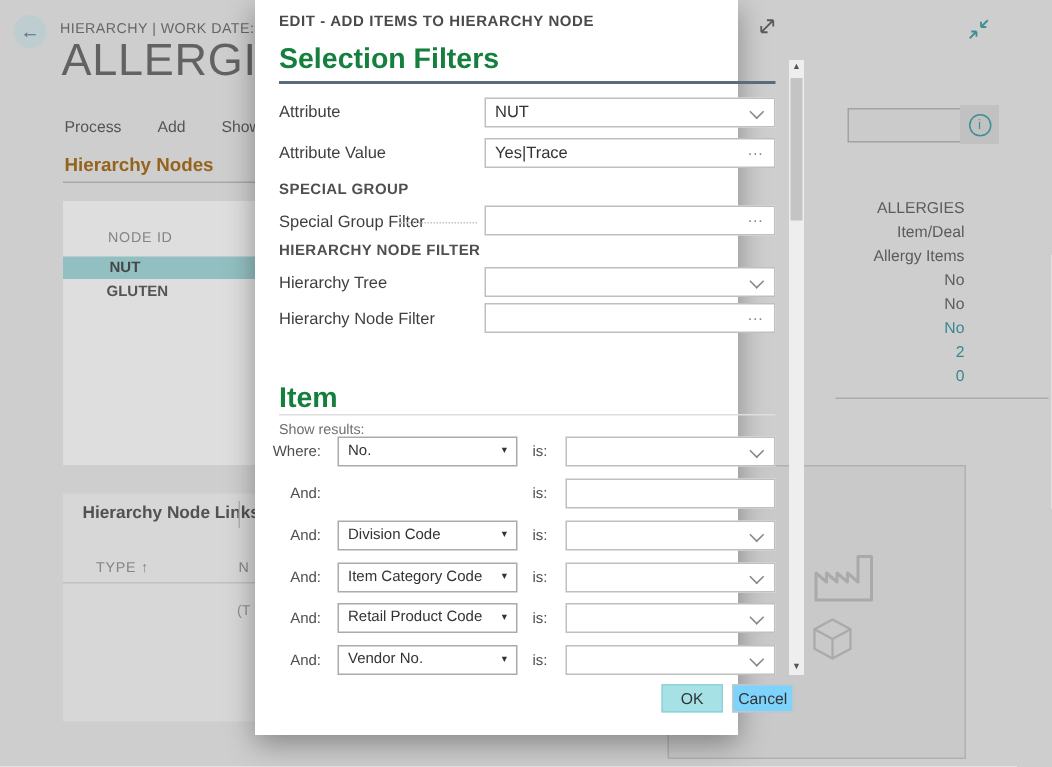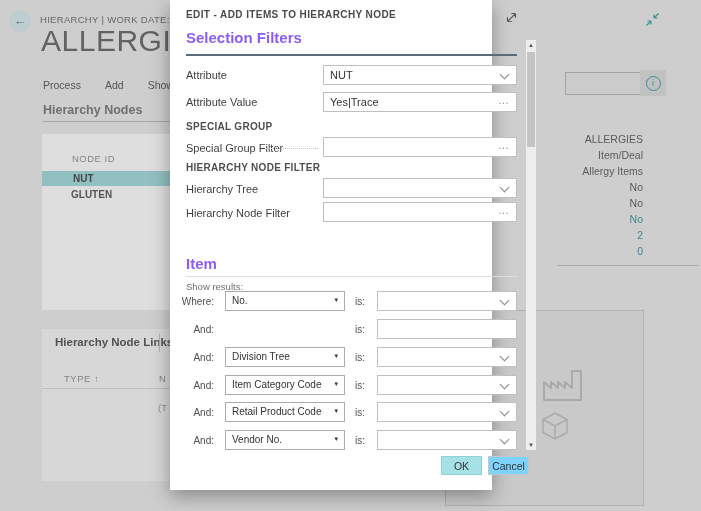--- a/index.html
+++ b/index.html
@@ -8,21 +8,21 @@
   .abs{position:absolute;}
 
   
   .backdrop{position:absolute;inset:0;}
   .back-btn{left:9px;top:10px;width:22px;height:22px;border-radius:50%;background:#d7e9ec;
             color:#4f7680;font-size:13px;line-height:22px;text-align:center;}
   .caption{left:40px;top:14px;font-size:9.5px;color:#666;letter-spacing:.3px;white-space:nowrap;}
   .collapse{left:645px;top:12px;}
   .page-title{left:41px;top:24px;font-size:30px;font-weight:300;color:#616161;letter-spacing:.5px;}
   .menu{left:43px;top:79px;display:flex;gap:24px;font-size:10.5px;color:#4f4f4f;}
-  .sec-head{left:43px;top:103px;font-size:12.5px;font-weight:bold;color:#737373;}
+  .sec-head{left:43px;top:103px;font-size:12.5px;font-weight:bold;color:#a16207;}
   .sec-div{left:42px;top:121px;width:129px;height:1px;background:#b9b9b9;}
   .nodes-card{left:42px;top:134px;width:129px;height:176px;background:#ffffff;overflow:hidden;}
   .colhead{font-size:9.5px;color:#8d8d8d;letter-spacing:.5px;}
   .node-row{left:0;width:129px;height:15px;font-size:10px;font-weight:bold;line-height:15px;}
   .node-sel{background:#9ed8da;color:#3c3c3c;}
   .factbox{left:430px;top:131px;width:213px;text-align:right;font-size:10.5px;color:#585858;line-height:16px;}
   .factbox .lnk{color:#2e8f9a;}
   .fact-div{left:557px;top:265px;width:142px;height:1px;background:#bfbfbf;}
   .search-box{left:565px;top:72px;width:74px;height:21px;background:#e7e7e7;border:1px solid #b3b3b3;}
   .info-box{left:640px;top:70px;width:26px;height:26px;background:#dadada;display:flex;align-items:center;justify-content:center;}
@@ -33,21 +33,21 @@
   .links-vsep{left:117px;top:5px;width:1px;height:18px;background:#c6c6c6;}
   .links-hdiv{left:0;top:59px;width:129px;height:1px;background:#d8d8d8;}
   .links-empty{left:116px;top:73px;font-size:9.5px;color:#999;}
   .bottom-card{left:445px;top:310px;width:197px;height:194px;border:1px solid #c6c6c6;background:#e4e4e4;}
   .dim{position:absolute;inset:0;background:rgba(105,105,105,.22);pointer-events:none;}
 
   
   .dialog{position:absolute;left:170px;top:0;width:322px;height:490px;background:#fff;
           box-shadow:0 6px 18px rgba(0,0,0,.35);}
   .dlg-title{left:16px;top:9px;font-size:10px;font-weight:bold;color:#4a4a4a;letter-spacing:.4px;}
-  .h2{font-size:15px;font-weight:bold;color:#8b5cf6;}
+  .h2{font-size:19px;font-weight:bold;color:#15803d;}
   .rule-dark{left:16px;top:54px;width:331px;height:2px;background:#5a6b79;}
   .rule-lite{left:16px;top:276px;width:331px;height:1px;background:#dedede;}
   .lbl{font-size:11px;color:#3f3f3f;white-space:nowrap;}
   .grp{font-size:10px;font-weight:bold;color:#4f4f4f;letter-spacing:.3px;}
   .box{left:153px;width:194px;height:20px;border:1px solid #bfbfbf;background:#fff;box-sizing:border-box;}
   .box .val{position:absolute;left:6px;top:3px;font-size:11px;color:#333;}
   .chev{position:absolute;right:8px;top:5px;width:6px;height:6px;border-right:1.5px solid #878787;
         border-bottom:1.5px solid #878787;transform:rotate(45deg);}
   .dots{position:absolute;left:96px;top:148px;width:52px;border-bottom:1px dotted #c4c4c4;}
   .assist{position:absolute;right:6px;top:1px;font-size:11px;color:#8c8c8c;letter-spacing:1px;}
@@ -211,21 +211,21 @@
     <div class="abs vbox" style="top:291px;">
       <span class="chev"></span>
     </div>
 
     <div class="abs prefix" style="left:10px;top:324px;">And:</div>
     <div class="abs isl" style="left:185px;top:324px;">is:</div>
     <div class="abs vbox" style="top:319px;"></div>
 
     <div class="abs prefix" style="left:10px;top:352px;">And:</div>
     <div class="abs fselect" style="top:347px;">
-      <span class="val">Division Tree</span>
+      <span class="val">Division Code</span>
       <span class="tri">▾</span>
     </div>
     <div class="abs isl" style="left:185px;top:352px;">is:</div>
     <div class="abs vbox" style="top:347px;">
       <span class="chev"></span>
     </div>
 
     <div class="abs prefix" style="left:10px;top:380px;">And:</div>
     <div class="abs fselect" style="top:375px;">
       <span class="val">Item Category Code</span>

